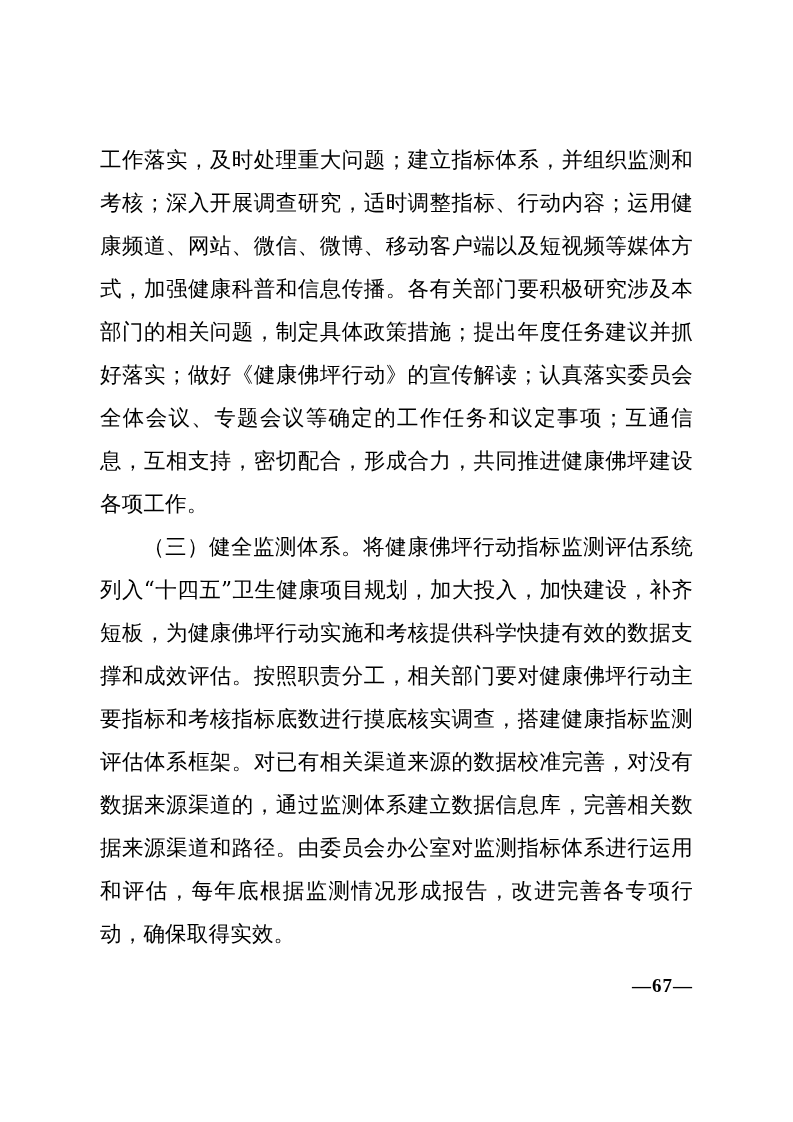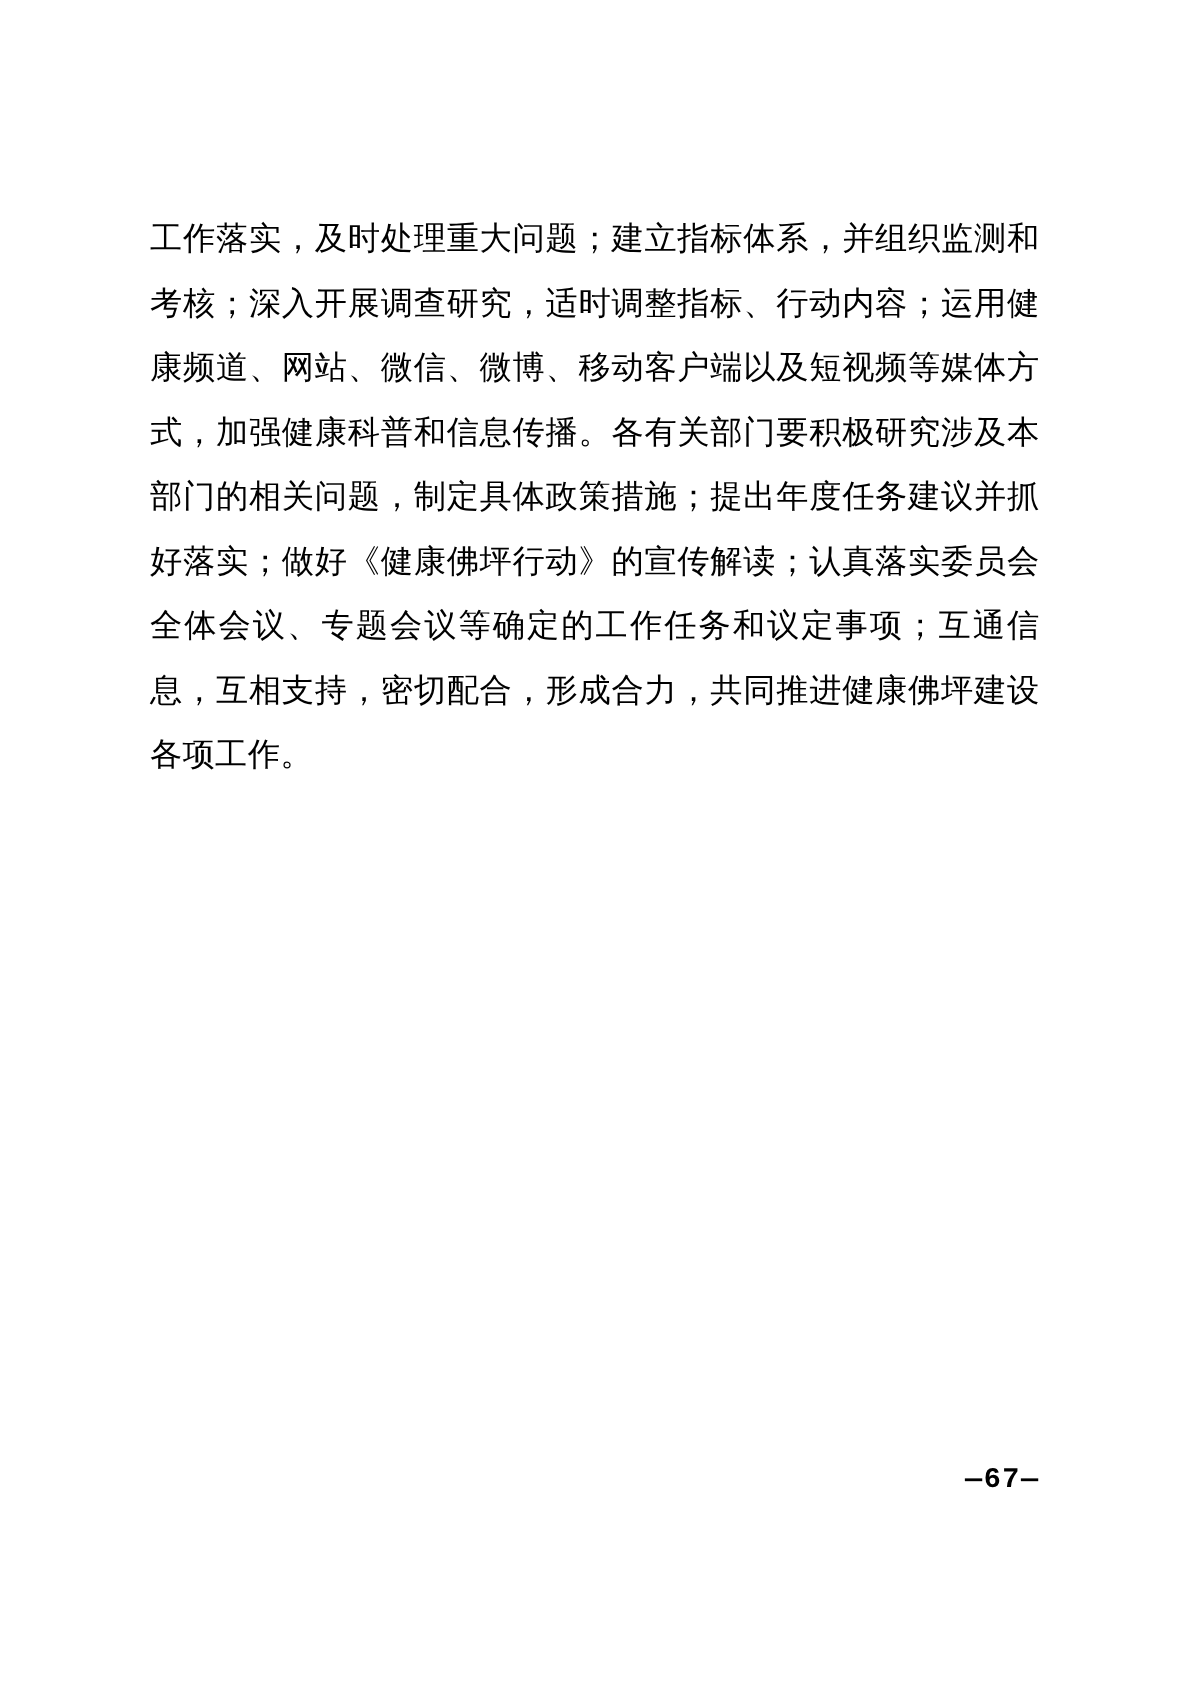--- a/index.html
+++ b/index.html
@@ -49,24 +49,25 @@
     margin: 0;
     font-family: "DejaVu Sans", "Liberation Sans", sans-serif;
   }
   .page-number {
     position: absolute;
     right: 100px;
     top: 975px;
     font-size: 19px;
     letter-spacing: 1px;
     font-weight: bold;
-    font-family: Liberation Mono, monospace;
+    font-family: Liberation Serif, serif;
   }
 </style>
 </head>
 <body>
 
 <div class="page">
   <div class="content">
     <p class="para">工作落实，及时处理重大问题；建立指标体系，并组织监测和考核；深入开展调查研究，适时调整指标、行动内容；运用健康频道、网站、微信、微博、移动客户端以及短视频等媒体方式，加强健康科普和信息传播。各有关部门要积极研究涉及本部门的相关问题，制定具体政策措施；提出年度任务建议并抓好落实；做好《健康佛坪行动》的宣传解读；认真落实委员会全体会议、专题会议等确定的工作任务和议定事项；互通信息，互相支持，密切配合，形成合力，共同推进健康佛坪建设各项工作。</p>
+    <p class="para indent">（三）健全监测体系。将健康佛坪行动指标监测评估系统列入“十四五”卫生健康项目规划，加大投入，加快建设，补齐短板，为健康佛坪行动实施和考核提供科学快捷有效的数据支撑和成效评估。按照职责分工，相关部门要对健康佛坪行动主要指标和考核指标底数进行摸底核实调查，搭建健康指标监测评估体系框架。对已有相关渠道来源的数据校准完善，对没有数据来源渠道的，通过监测体系建立数据信息库，完善相关数据来源渠道和路径。由委员会办公室对监测指标体系进行运用和评估，每年底根据监测情况形成报告，改进完善各专项行动，确保取得实效。</p>
   </div>
   <div class="page-number">—67—</div>
 </div>
 
 </body></html>

